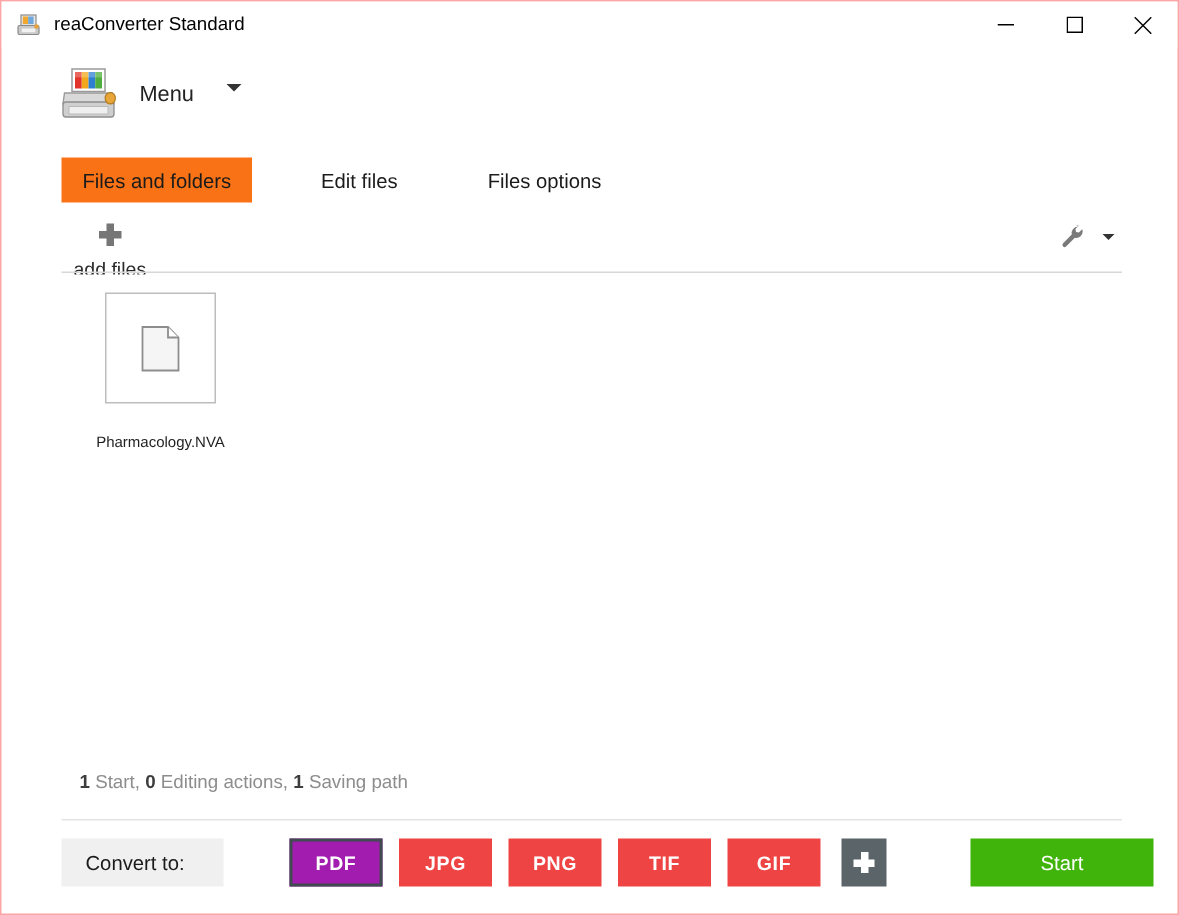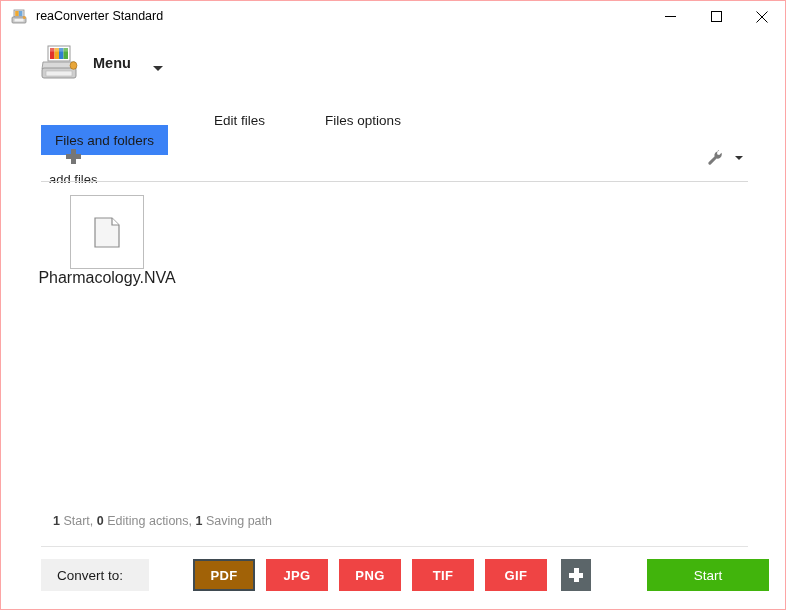--- a/index.html
+++ b/index.html
@@ -72,24 +72,23 @@
   }
   .menu-logo {
     position: absolute;
     left: 38px; top: 13px;
     width: 40px; height: 38px;
   }
   .menu-button {
     position: absolute;
     left: 86px; top: 21px;
     display: flex;
-    align-items: flex-end;
+    align-items: flex-start;
     gap: 22px;
     padding: 3px 6px;
-    font-weight: bold;
   }
   .menu-label {
     font-size: 14.5px;
     color: #222222;
     line-height: 1;
   }
   .caret-down {
     width: 0; height: 0;
     border-left: 5px solid transparent;
     border-right: 5px solid transparent;
@@ -109,22 +108,21 @@
     align-items: center;
     justify-content: center;
     font-size: 13.5px;
     color: #1b1b1b;
     padding: 0 14px;
     white-space: nowrap;
     height: 30px;
     background: transparent;
   }
   .tab.active {
-    background: #3b82f6;
-    margin-top: 20px;
+    background: #f97316;
   }
   .tab.gap-a { margin-left: 32px; }
   .tab.gap-b { margin-left: 32px; }
 
   
   .toolbar {
     position: absolute;
     left: 40px; top: 144px;
     width: 706px;
     height: 30px;
@@ -199,22 +197,22 @@
     width: 72px;
     height: 72px;
     border: 1px solid #bdbdbd;
     background: #ffffff;
     display: flex;
     align-items: center;
     justify-content: center;
   }
   .doc-ico { width: 26px; height: 31px; display: block; }
   .file-label {
-    margin-top: 0;
-    font-size: 16px;
+    margin-top: 21px;
+    font-size: 10px;
     color: #1f1f1f;
     white-space: nowrap;
     line-height: 1.1;
   }
 
   
   .statusline {
     position: absolute;
     left: 52px; top: 514px;
     font-size: 12.5px;
@@ -270,21 +268,21 @@
     align-items: center;
     justify-content: center;
     font-size: 13px;
     font-weight: bold;
     letter-spacing: 0.4px;
     background: #ef4444;
     color: #ffffff;
     box-sizing: border-box;
   }
   .fmt-btn.selected {
-    background: #a16207;
+    background: #a21caf;
     color: #ffffff;
     border: 2px solid #3f4a51;
   }
   .fmt-add {
     width: 30px;
     height: 32px;
     background: #5b6569;
     display: flex;
     align-items: center;
     justify-content: center;

